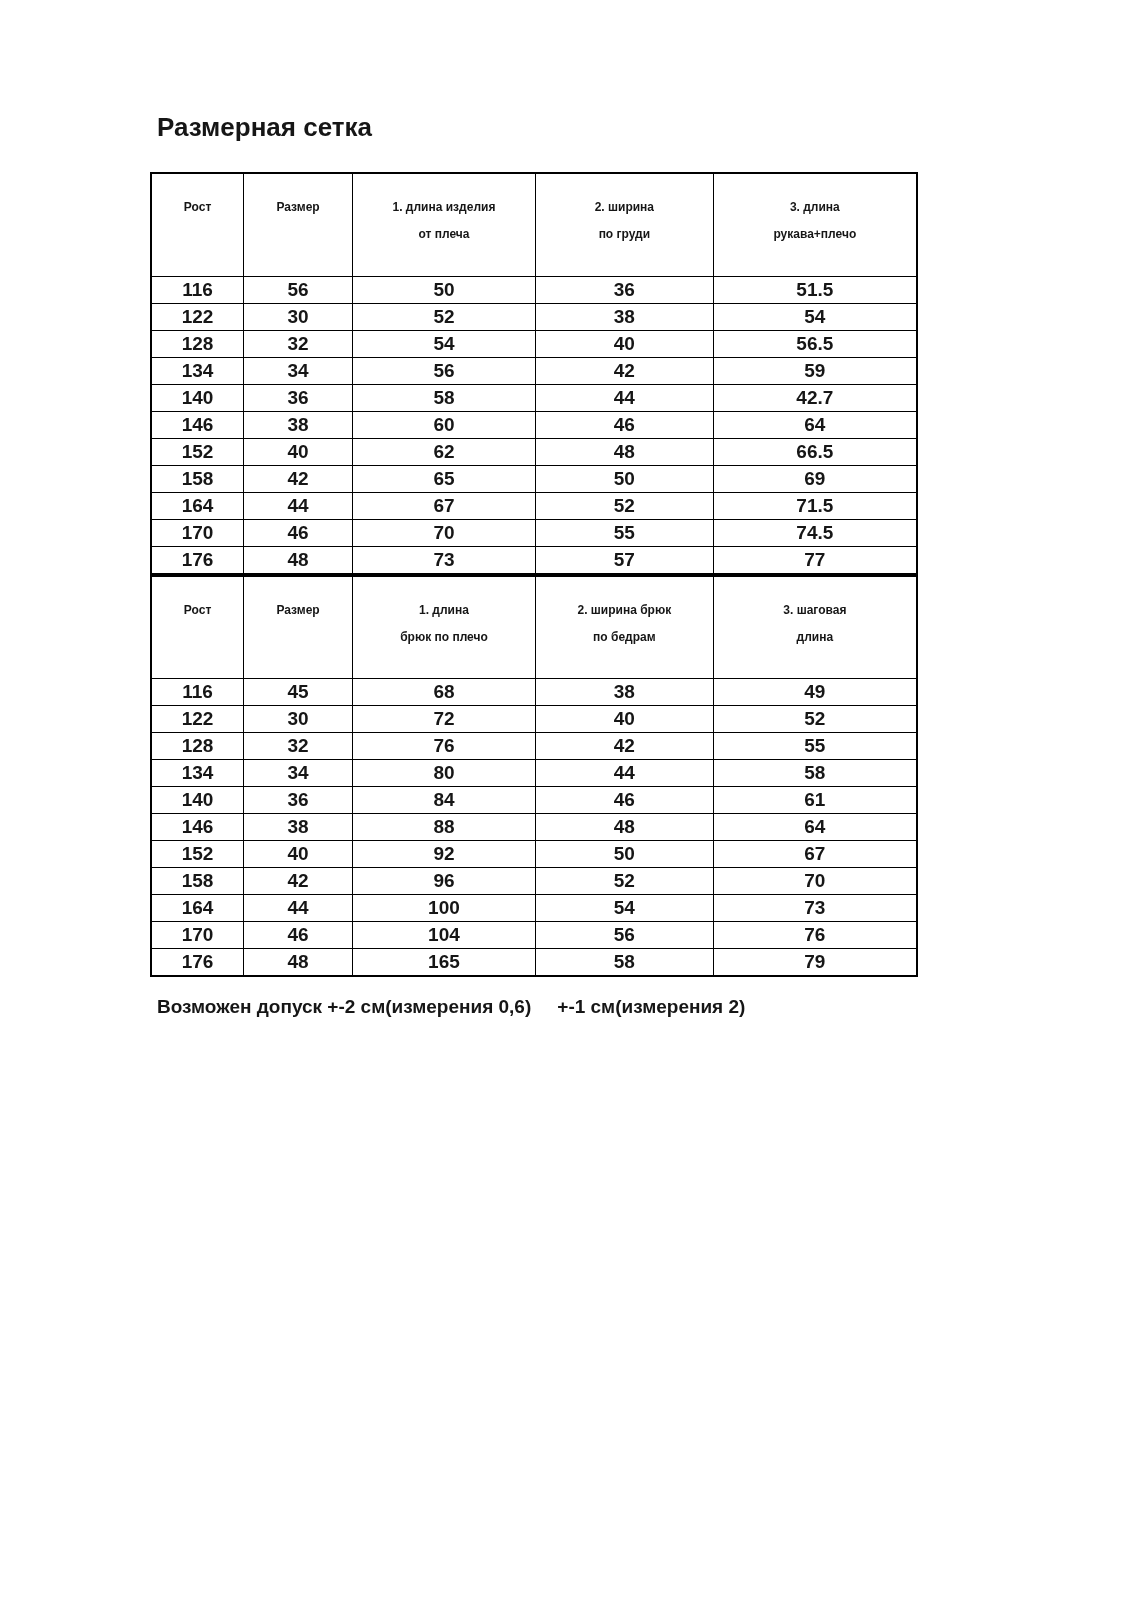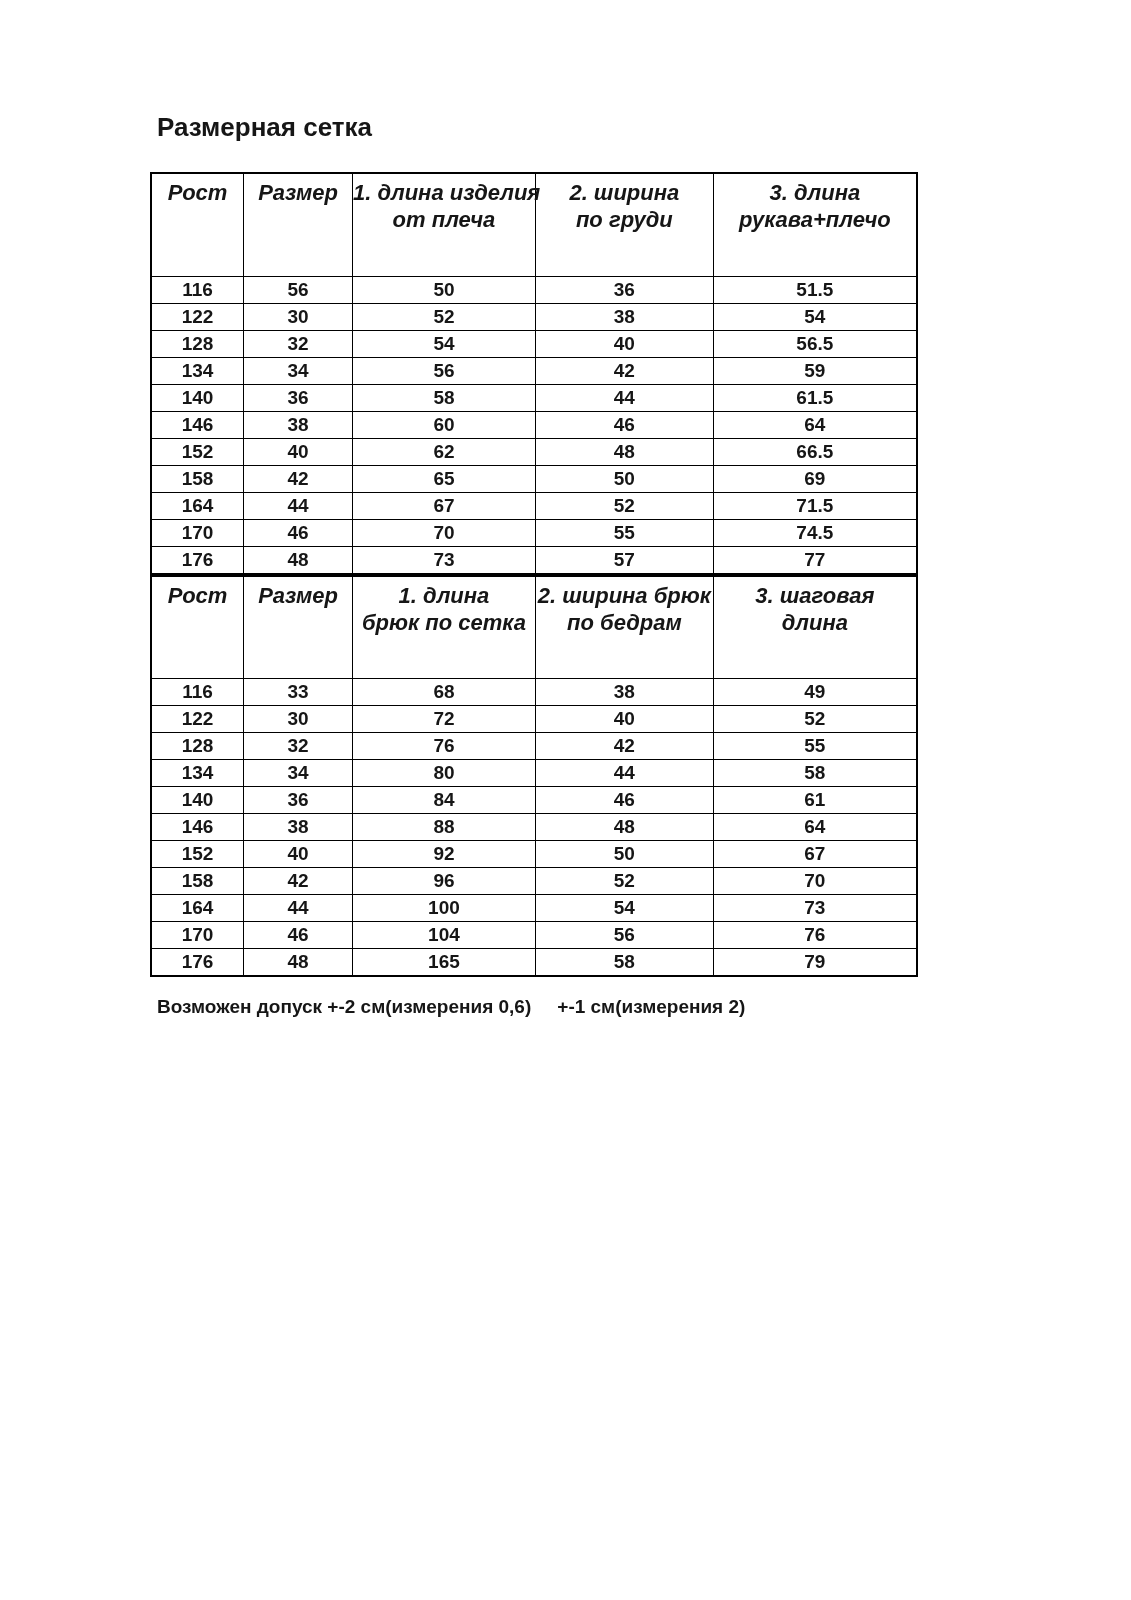--- a/index.html
+++ b/index.html
@@ -37,23 +37,22 @@
   }
   table.size-table th, table.size-table td {
     border: 1px solid #000;
     font-weight: 700;
     text-align: center;
     padding: 0;
   }
   table.size-table th {
     height: 103px;
     vertical-align: top;
-    padding-top: 5px;
-    font-size: 22px;
-    font-style: italic;
+    padding-top: 20px;
+    font-size: 12px;
   }
   table.size-table th .hl {
     height: 27px;
     line-height: 27px;
     white-space: nowrap;
   }
   table.size-table td {
     height: 26px;
     line-height: 26px;
     font-size: 19px;
@@ -134,21 +133,21 @@
             <td>34</td>
             <td>56</td>
             <td>42</td>
             <td>59</td>
           </tr>
           <tr>
             <td>140</td>
             <td>36</td>
             <td>58</td>
             <td>44</td>
-            <td>61.5</td>
+            <td>42.7</td>
           </tr>
           <tr>
             <td>146</td>
             <td>38</td>
             <td>60</td>
             <td>46</td>
             <td>64</td>
           </tr>
           <tr>
             <td>152</td>
@@ -203,36 +202,36 @@
             <th>
               <div class="hl">Рост</div>
               <div class="hl"></div>
             </th>
             <th>
               <div class="hl">Размер</div>
               <div class="hl"></div>
             </th>
             <th>
               <div class="hl">1. длина</div>
-              <div class="hl">брюк по сетка</div>
+              <div class="hl">брюк по плечо</div>
             </th>
             <th>
               <div class="hl">2. ширина брюк</div>
               <div class="hl">по бедрам</div>
             </th>
             <th>
               <div class="hl">3. шаговая</div>
               <div class="hl">длина</div>
             </th>
           </tr>
         </thead>
         <tbody>
           <tr>
             <td>116</td>
-            <td>33</td>
+            <td>45</td>
             <td>68</td>
             <td>38</td>
             <td>49</td>
           </tr>
           <tr>
             <td>122</td>
             <td>30</td>
             <td>72</td>
             <td>40</td>
             <td>52</td>

